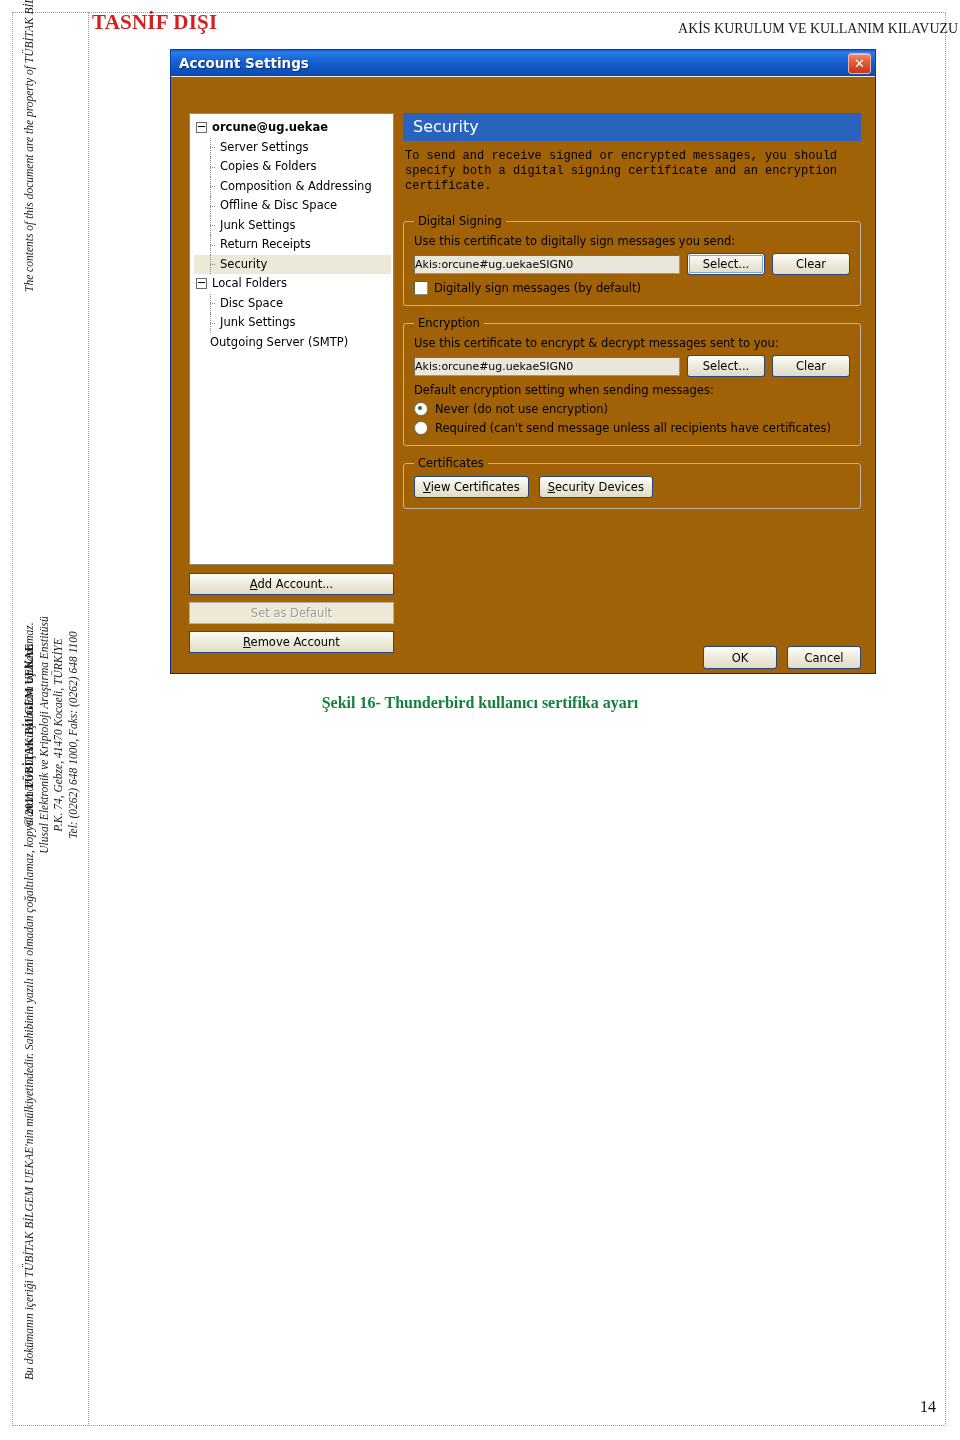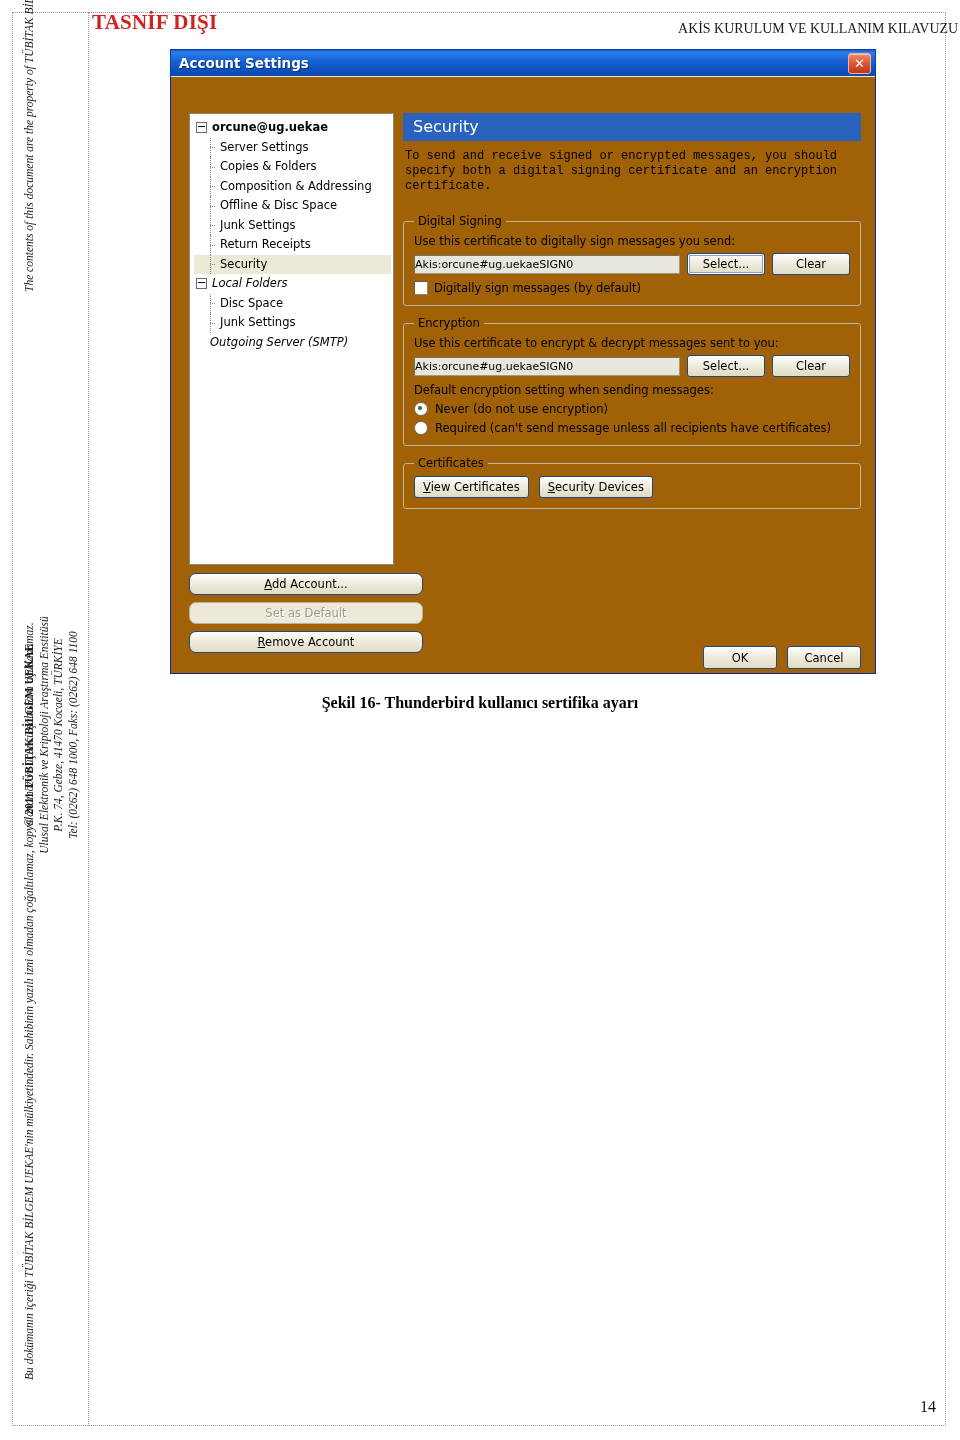--- a/index.html
+++ b/index.html
@@ -52,21 +52,21 @@
   #vert-en{ left:22px; top:292px; }
   #vert-addr{ left:22px; top:880px; }
   #vert-tr{ left:22px; top:1380px; }
   #vert-addr .bold{ font-style:normal;font-weight:bold;font-size:11.5px; }
 
   
   .caption{
     position:absolute;left:0;top:694px;width:960px;
     text-align:center;
     font-family:"Liberation Serif", serif;
-    font-weight:bold;font-size:16px;color:#000000;
+    font-weight:bold;font-size:16px;color:#15803d;
   }
   
   .pagenum{
     position:absolute;right:24px;bottom:24px;
     font-family:"Liberation Serif", serif;
     font-size:16px;color:#111;
   }
 
   
   #dialog{
@@ -125,21 +125,21 @@
   .trow{
     font-family:"DejaVu Sans", sans-serif;
     font-size:11.5px;color:#000;
     height:19.5px;line-height:19.5px;
     display:flex;align-items:center;
     white-space:nowrap;
     padding-left:2px;
     cursor:default;
   }
   .trow.lvl0{font-weight:bold;}
-  .trow.lvl0.plain{font-weight:normal;font-style:italic;}
+  .trow.lvl0.plain{font-weight:normal;}
   .trow.lvl1{padding-left:26px;position:relative;}
   .trow.lvl1::before{
     content:"";position:absolute;left:16px;top:0;bottom:0;
     border-left:1px dotted #8a8a8a;
   }
   .trow.lvl1::after{
     content:"";position:absolute;left:16px;top:50%;width:5px;
     border-top:1px dotted #8a8a8a;
   }
   .trow.sel{background:#ece9d8;}
@@ -150,26 +150,26 @@
     position:relative;flex:0 0 auto;
   }
   .expander::before{
     content:"";position:absolute;left:1px;right:1px;top:3px;
     border-top:1px solid #000;
   }
   .trow.noexp{padding-left:16px;}
 
   .sidebtn{
     position:absolute;left:18px;
-    width:234px;height:22px;
+    width:205px;height:22px;
     font-family:"DejaVu Sans", sans-serif;
     font-size:11.5px;
     background:linear-gradient(to bottom,#fdfdfb,#ece9d8 55%,#dedbc8);
     border:1px solid #26487f;
-    border-radius:7px;
+    border-radius:0;
     display:flex;align-items:center;justify-content:center;
     color:#000;cursor:pointer;box-sizing:border-box;
   }
   .sidebtn.disabled{
     color:#9a9a8e;border:1px solid #b5b2a2;
     background:#ece9d8;
     text-shadow:1px 1px 0 #fff;
     cursor:default;
   }
   #btn-add{top:496px;}

